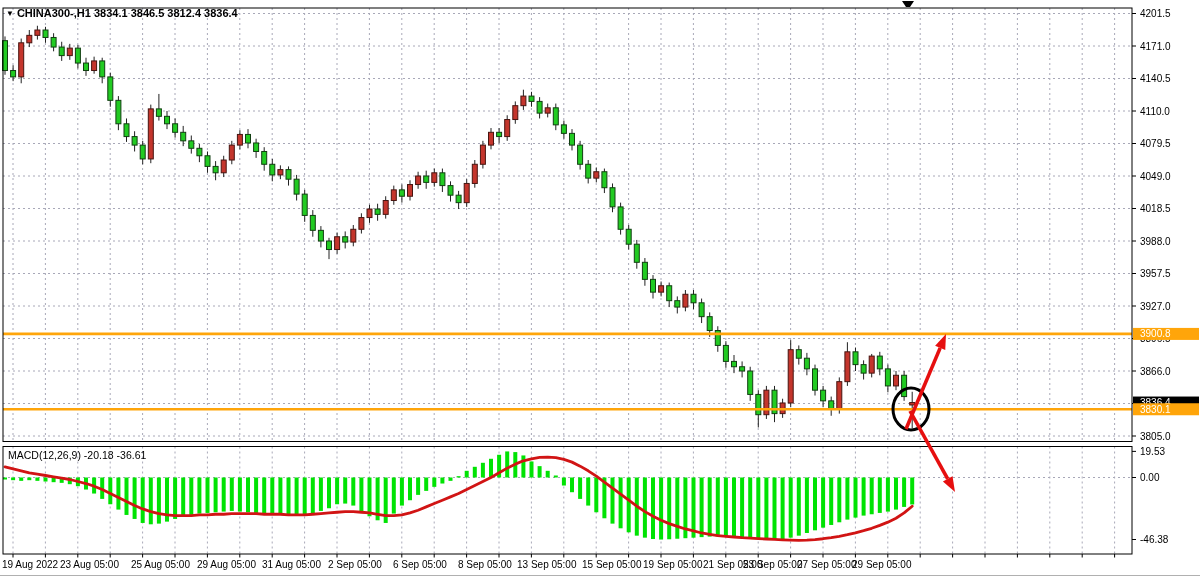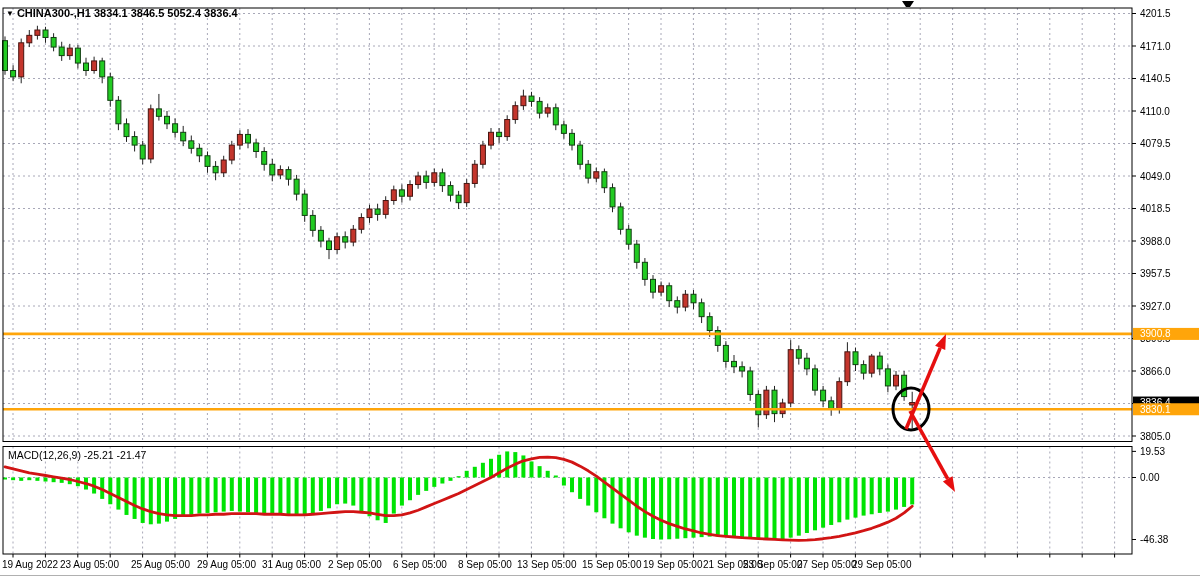--- a/index.html
+++ b/index.html
@@ -552,15 +552,15 @@
       </g>
       <polygon points="902,1 914,1 910,7 906,7" fill="#000"></polygon>
       <g>
         <ellipse cx="911" cy="409" rx="18" ry="21" fill="none" stroke="#000000" stroke-width="3"></ellipse>
         <line x1="906" y1="429" x2="940.179144999128" y2="347.824530627071" stroke="#e60f0f" stroke-width="3.6"></line>
         <polygon points="946,334 945.2481395623873,349.9588441273907 935.1101504358686,345.6902171267513" fill="#e60f0f"></polygon>
         <line x1="910" y1="411" x2="947.7153560323205" y2="478.88764085817695" stroke="#e60f0f" stroke-width="3.6"></line>
         <polygon points="955,492 942.907491013652,481.5586769796594 952.523221050989,476.2166047366945" fill="#e60f0f"></polygon>
       </g>
     </svg>
-  <div class="overlay" id="main-title"><span class="tri">▼</span><span>CHINA300-,H1</span><span> <span>3834.1 3846.5 5052.4 3836.4</span></span></div>
-  <div class="overlay" id="macd-title">MACD(12,26,9) -25.21 -21.47</div>
+  <div class="overlay" id="main-title"><span class="tri">▼</span><span>CHINA300-,H1</span><span> <span>3834.1 3846.5 3812.4 3836.4</span></span></div>
+  <div class="overlay" id="macd-title">MACD(12,26,9) -20.18 -36.61</div>
 </div>
 
 </body></html>

